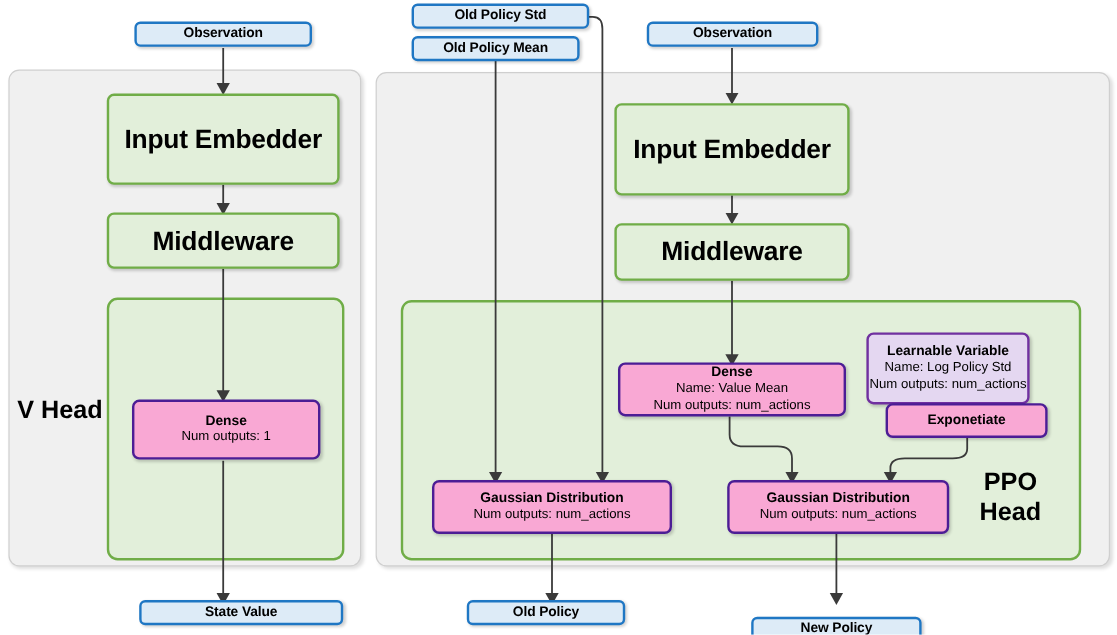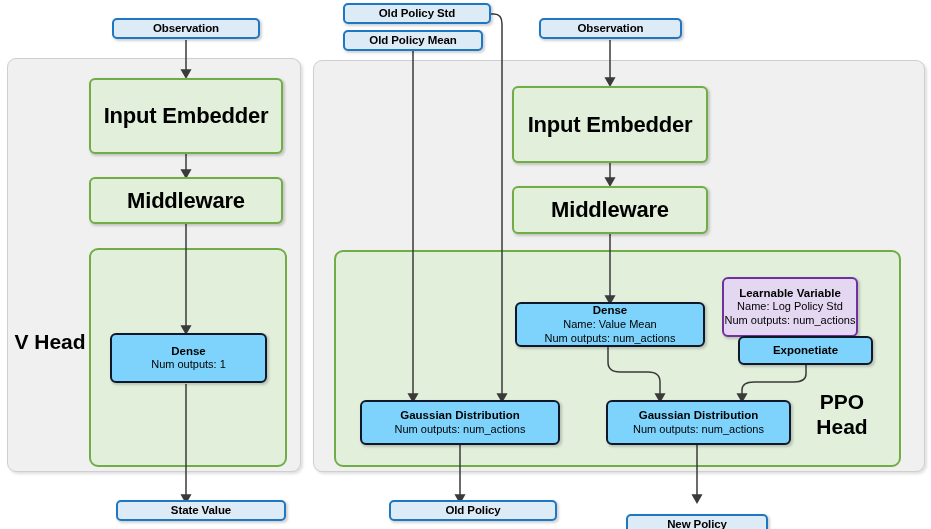--- a/index.html
+++ b/index.html
@@ -59,22 +59,22 @@
   .green-node {
     background: #e2efda;
     border: 2px solid #70ad47;
     box-shadow: 1.5px 1.5px 2.5px rgba(0,0,0,0.18);
     font-weight: bold;
     color: #000;
     font-size: 22px;
     letter-spacing: -0.2px;
   }
   .orange-node {
-    background: #7dd3fc;
-    border: 2px solid #0f172a;
+    background: #f9a8d4;
+    border: 2px solid #4c1d95;
     box-shadow: 1.5px 1.5px 2.5px rgba(0,0,0,0.18);
     color: #000;
     font-size: 11px;
   }
   .orange-node .title { font-weight: bold; font-size: 11.5px; }
   .purple-node {
     background: #e4d7f1;
     border: 2px solid #7030a0;
     box-shadow: 1.5px 1.5px 2.5px rgba(0,0,0,0.18);
     color: #000;
@@ -217,21 +217,21 @@
 
   <div class="node orange-node" style="left:606px; top:400px; width:185px; height:45px;">
     <span class="ln title">Gaussian Distribution</span>
     <span class="ln">Num outputs: num_actions</span>
   </div>
 
   <div class="node blue-node" style="left:116px; top:500px; width:170px; height:21px;">
     <span class="ln">State Value</span>
   </div>
 
-  <div class="node blue-node" style="left:389px; top:500px; width:168px; height:21px;">
+  <div class="node blue-node" style="left:389px; top:500px; width:132px; height:21px;">
     <span class="ln">Old Policy</span>
   </div>
 
   <div class="node blue-node" style="left:626px; top:514px; width:142px; height:21px;">
     <span class="ln">New Policy</span>
   </div>
 
 </div>
 
 </body></html>

